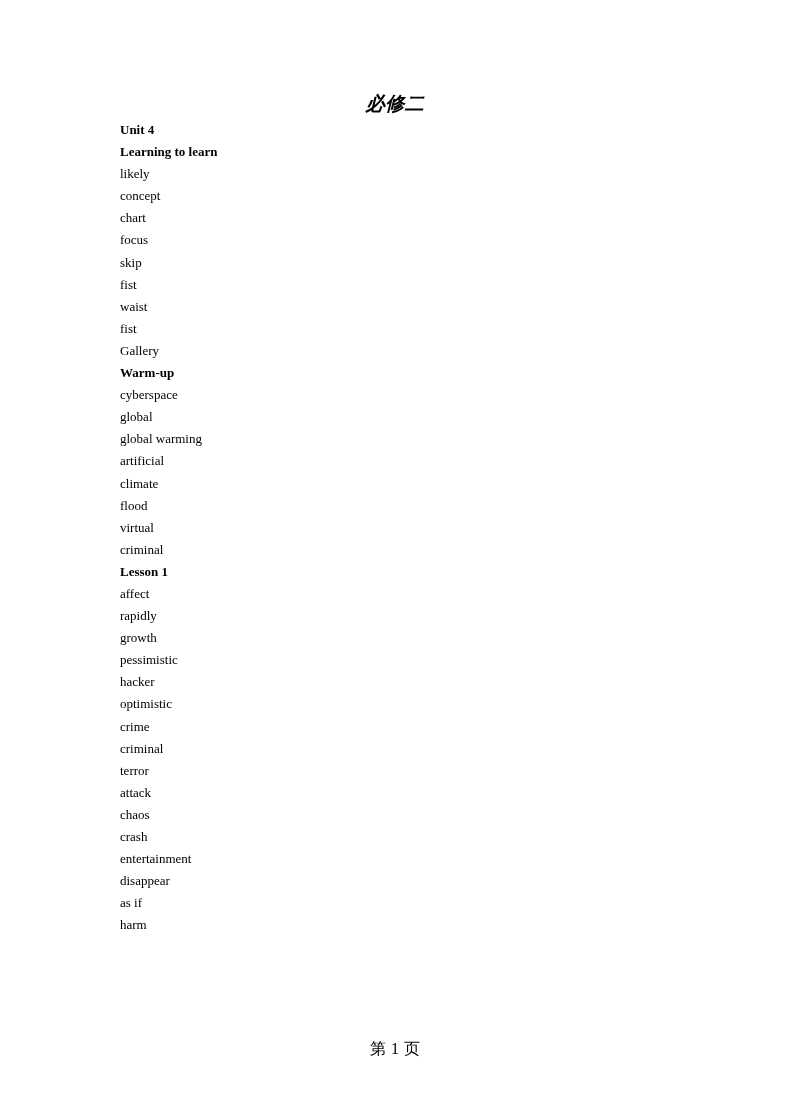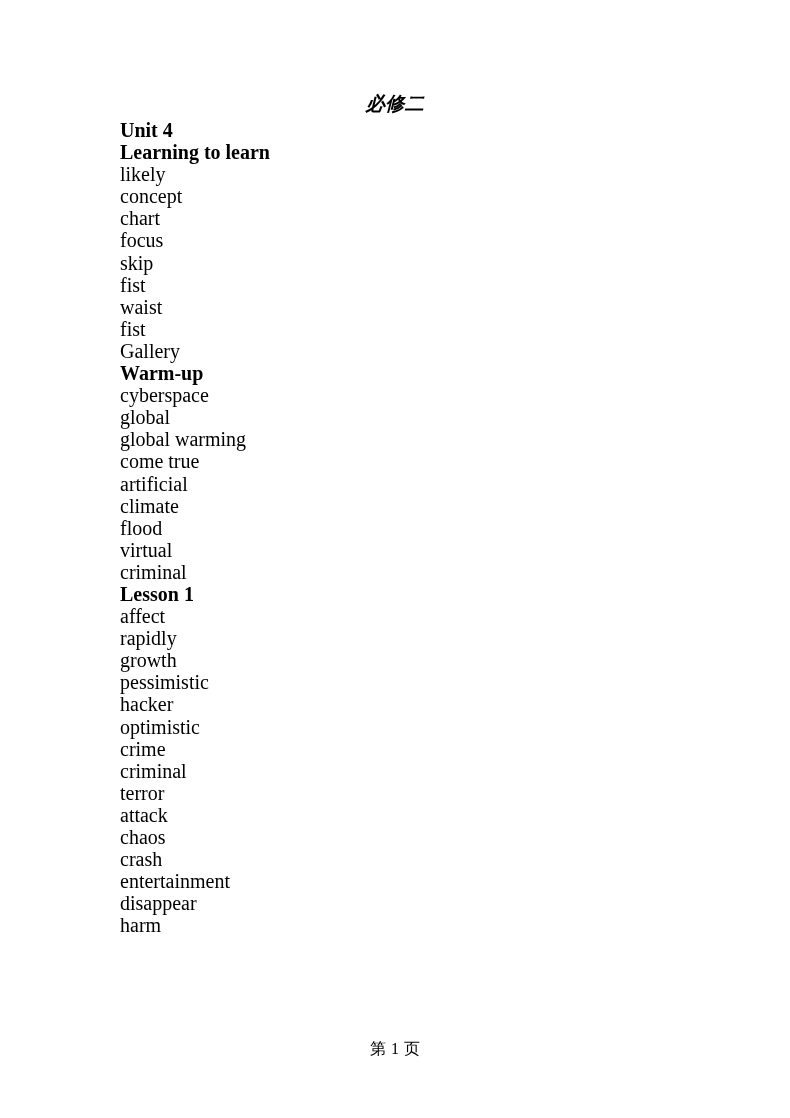--- a/index.html
+++ b/index.html
@@ -41,21 +41,21 @@
 
   
   .word-list {
     position: absolute;
     left: 120px;
     top: 119px;
     width: 400px;
   }
 
   .word-line {
-    font-size: 20px;
+    font-size: 13px;
     line-height: 22.1px;
     white-space: pre;
     font-weight: normal;
   }
 
   .word-line.heading {
     font-weight: bold;
   }
 
   
@@ -93,41 +93,41 @@
       <div class="word-line">focus</div>
       <div class="word-line">skip</div>
       <div class="word-line">fist</div>
       <div class="word-line">waist</div>
       <div class="word-line">fist</div>
       <div class="word-line">Gallery</div>
       <div class="word-line heading">Warm-up</div>
       <div class="word-line">cyberspace</div>
       <div class="word-line">global</div>
       <div class="word-line">global warming</div>
-      <div class="word-line">come true</div>
       <div class="word-line">artificial</div>
       <div class="word-line">climate</div>
       <div class="word-line">flood</div>
       <div class="word-line">virtual</div>
       <div class="word-line">criminal</div>
       <div class="word-line heading">Lesson 1</div>
       <div class="word-line">affect</div>
       <div class="word-line">rapidly</div>
       <div class="word-line">growth</div>
       <div class="word-line">pessimistic</div>
       <div class="word-line">hacker</div>
       <div class="word-line">optimistic</div>
       <div class="word-line">crime</div>
       <div class="word-line">criminal</div>
       <div class="word-line">terror</div>
       <div class="word-line">attack</div>
       <div class="word-line">chaos</div>
       <div class="word-line">crash</div>
       <div class="word-line">entertainment</div>
       <div class="word-line">disappear</div>
+      <div class="word-line">as if</div>
       <div class="word-line">harm</div>
     </div>
 
   <div class="page-footer">
     <span class="seg">第</span><span class="seg num">1</span><span class="seg">页</span>
   </div>
 
 </div>
 
 </body></html>

